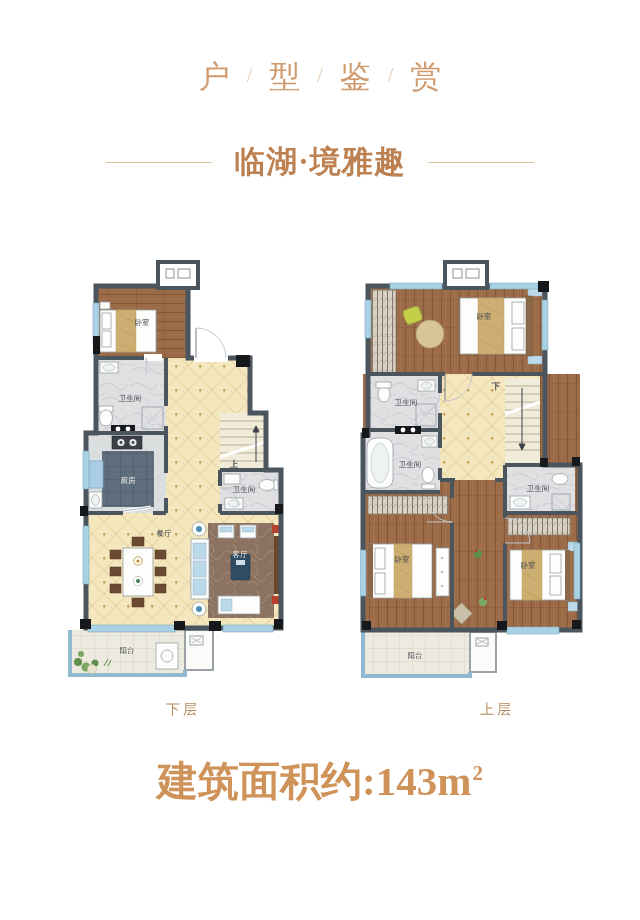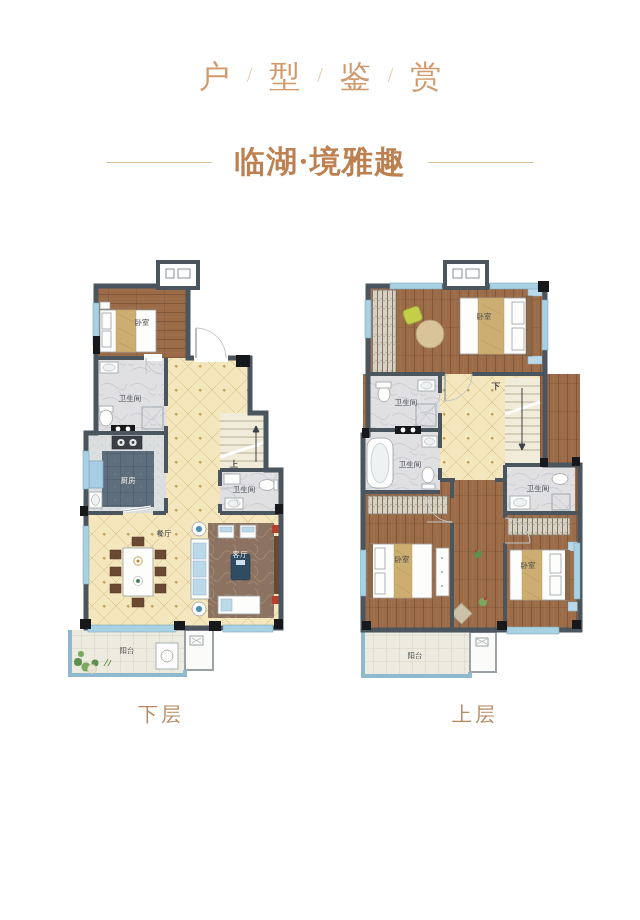--- a/index.html
+++ b/index.html
@@ -15,22 +15,22 @@
   .subtitle-row{position:absolute;top:141px;left:0;right:0;display:flex;
                 justify-content:center;align-items:center;gap:22px;}
   .subtitle{font-family:"Liberation Serif",serif;font-weight:bold;font-size:31px;
             color:#bd8050;letter-spacing:1px;}
   .hline{width:106px;height:1px;background:#dcbf9f;}
 
   
   .plan{position:absolute;top:258px;}
   .plan-lower{left:68px;}
   .plan-upper{left:360px;}
-  .caption{position:absolute;top:701px;width:90px;
-           font-family:"Liberation Serif",serif;font-size:20px;color:#b58a60;letter-spacing:3px;}
+  .caption{position:absolute;top:701px;width:90px;text-align:center;
+           font-family:"Liberation Serif",serif;font-size:14px;color:#b58a60;letter-spacing:3px;}
   .caption-lower{left:138px;}
   .caption-upper{left:452px;}
 
   
   .area{position:absolute;top:754px;left:0;right:0;text-align:center;
         font-family:"Liberation Serif",serif;font-weight:bold;font-size:41px;color:#cf9258;}
   .area sup{font-size:21px;vertical-align:super;margin-left:1px;}
 
   
   .wall{stroke:#4b555e;fill:none;}
@@ -428,14 +428,17 @@
     <text class="rl" x="50" y="209">卫生间</text>
     <text class="rl" x="178" y="233">卫生间</text>
     <text class="rl" x="42" y="304">卧室</text>
     <text class="rl" x="168" y="310">卧室</text>
     <text class="rl" x="55" y="400">阳台</text>
   </svg>
 
   <div class="caption caption-lower">下层</div>
   <div class="caption caption-upper">上层</div>
 
+  <div class="area">
+    <span>建筑面积约:143m</span><sup>2</sup>
+  </div>
 
 </div>
 
 </body></html>

